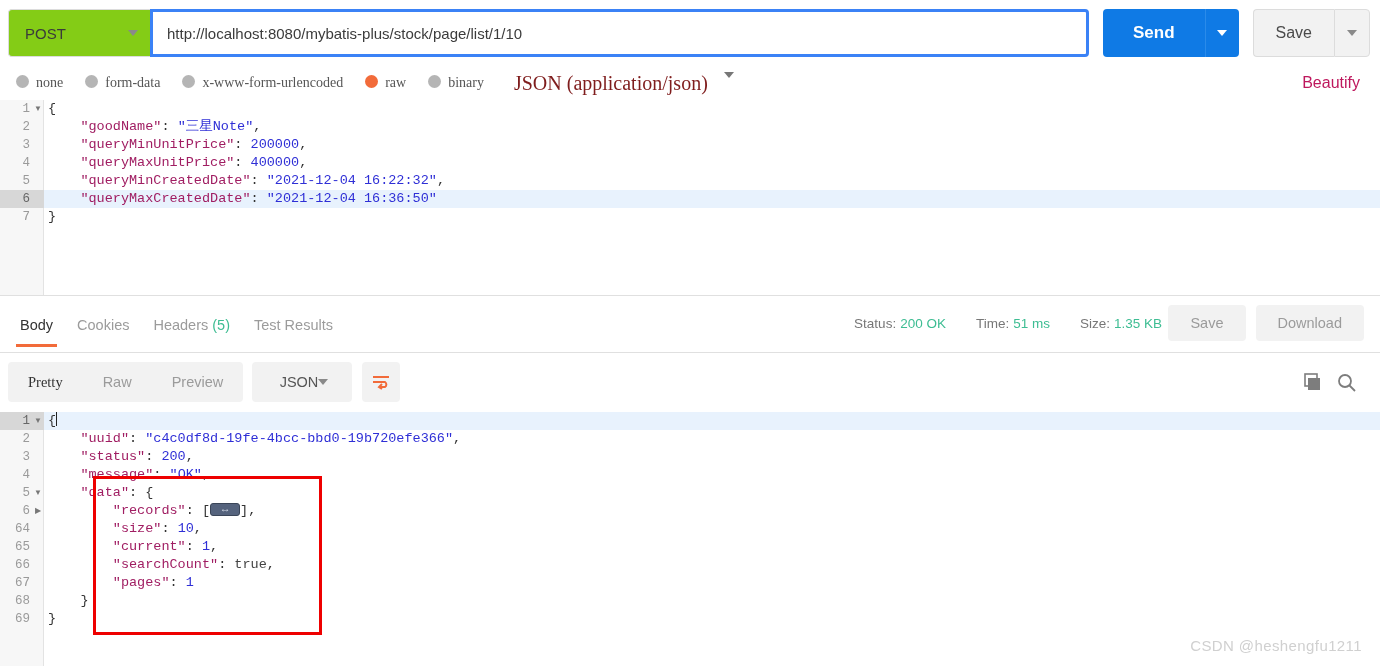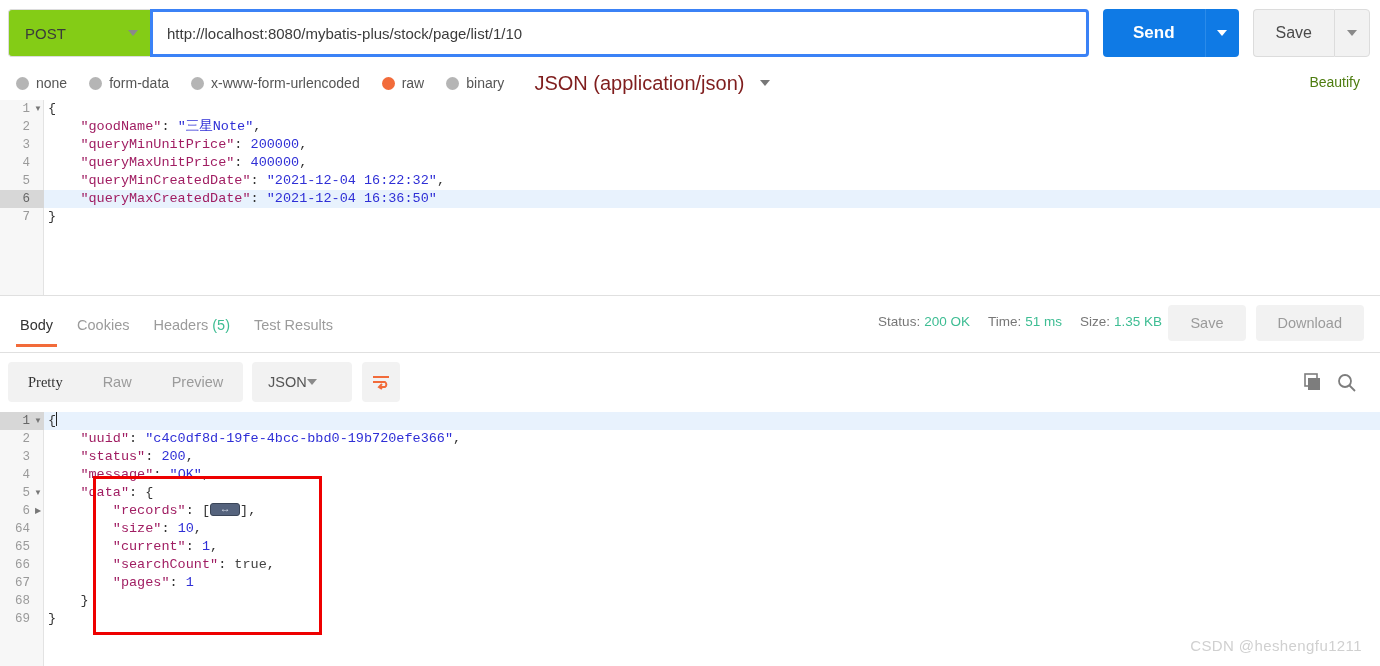--- a/index.html
+++ b/index.html
@@ -61,36 +61,36 @@
     height: 48px; width: 36px; background: #f2f2f2;
     border: 1px solid #dcdcdc; border-radius: 0 4px 4px 0;
     display: flex; align-items: center; justify-content: center;
   }
 
   
   .bodytypes {
     position: absolute; left: 0; top: 66px; width: 1380px; height: 34px;
     display: flex; align-items: center; padding-left: 16px; gap: 0;
   }
-  .radio-item { display: flex; align-items: center; margin-right: 22px; }
+  .radio-item { display: flex; margin-right: 22px; font-family: Liberation Serif, serif; }
   .radio {
     width: 13px; height: 13px; border-radius: 50%;
     background: #b5b5b5; margin-right: 7px; display: inline-block;
   }
   .radio.on { background: #f26b3a; }
   .radio-label { font-size: 14px; color: #555; }
   .json-type { font-size: 20px; color: #7f1d1d; margin-left: 8px; }
   .json-type-caret {
     width: 0; height: 0; border-left: 5px solid transparent;
     border-right: 5px solid transparent; border-top: 6px solid #777;
     margin-left: 16px;
   }
   .beautify {
     position: absolute; right: 20px; top: 74px;
-    font-size: 14px; color: #4d7c0f;
+    font-size: 16px; color: #be185d;
   }
 
   
   .editor { position: absolute; left: 0; background: #fff; overflow: hidden; }
   .editor .gutter {
     position: absolute; left: 0; top: 0; width: 44px; height: 100%;
     background: #f7f7f7; border-right: 1px solid #e3e3e3;
   }
   .code-line { position: relative; height: 18px; line-height: 18px; white-space: pre; }
   .code-line .ln {
@@ -136,22 +136,22 @@
     display: flex; align-items: center; position: relative;
   }
   .rtab.active { color: #333; }
   .rtab.active::after {
     content: ''; position: absolute; left: 8px; right: 8px; bottom: 0;
     height: 3px; background: #f26b3a;
   }
   .hdr-count { color: #3ebd93; margin-left: 4px; }
 
   .status-group {
-    position: absolute; right: 218px; top: 314px; height: 44px;
-    display: flex; align-items: flex-start; gap: 18px;
+    position: absolute; right: 218px; top: 287px; height: 44px;
+    display: flex; align-items: flex-end; gap: 30px;
     font-size: 13.5px; color: #777;
   }
   .status-val { color: #3ebd93; margin-left: 4px; }
   .vsep { position: absolute; right: 200px; top: 310px; width: 1px; height: 28px; background: #dcdcdc; }
   .resp-actions { position: absolute; right: 16px; top: 305px; display: flex; gap: 10px; }
   .lt-btn {
     height: 36px; background: #f2f2f2; border-radius: 4px;
     display: flex; align-items: center; justify-content: center;
     padding: 0 22px; font-size: 14.5px; color: #9b9b9b;
   }
@@ -160,21 +160,21 @@
   .fmt-toolbar { position: absolute; left: 0; top: 358px; width: 1380px; height: 52px; }
   .seg-group {
     position: absolute; left: 8px; top: 4px; height: 40px; background: #f2f2f2;
     border-radius: 4px; display: flex; align-items: center;
   }
   .seg { padding: 0 20px; font-size: 14.5px; color: #9b9b9b; line-height: 40px; }
   .seg.active { color: #333; font-family: Liberation Serif, serif; }
   .fmt-select {
     position: absolute; left: 252px; top: 4px; height: 40px; width: 100px;
     background: #f2f2f2; border-radius: 4px; display: flex; align-items: center;
-    justify-content: flex-start; padding: 0 12px 0 16px;
+    justify-content: center; padding: 0 12px 0 16px;
     font-size: 14.5px; color: #555;
   }
   .wrap-btn {
     position: absolute; left: 362px; top: 4px; height: 40px; width: 38px;
     background: #f2f2f2; border-radius: 4px;
     display: flex; align-items: center; justify-content: center;
   }
   .icon-copy { position: absolute; right: 56px; top: 14px; }
   .icon-search { position: absolute; right: 22px; top: 14px; }
 

